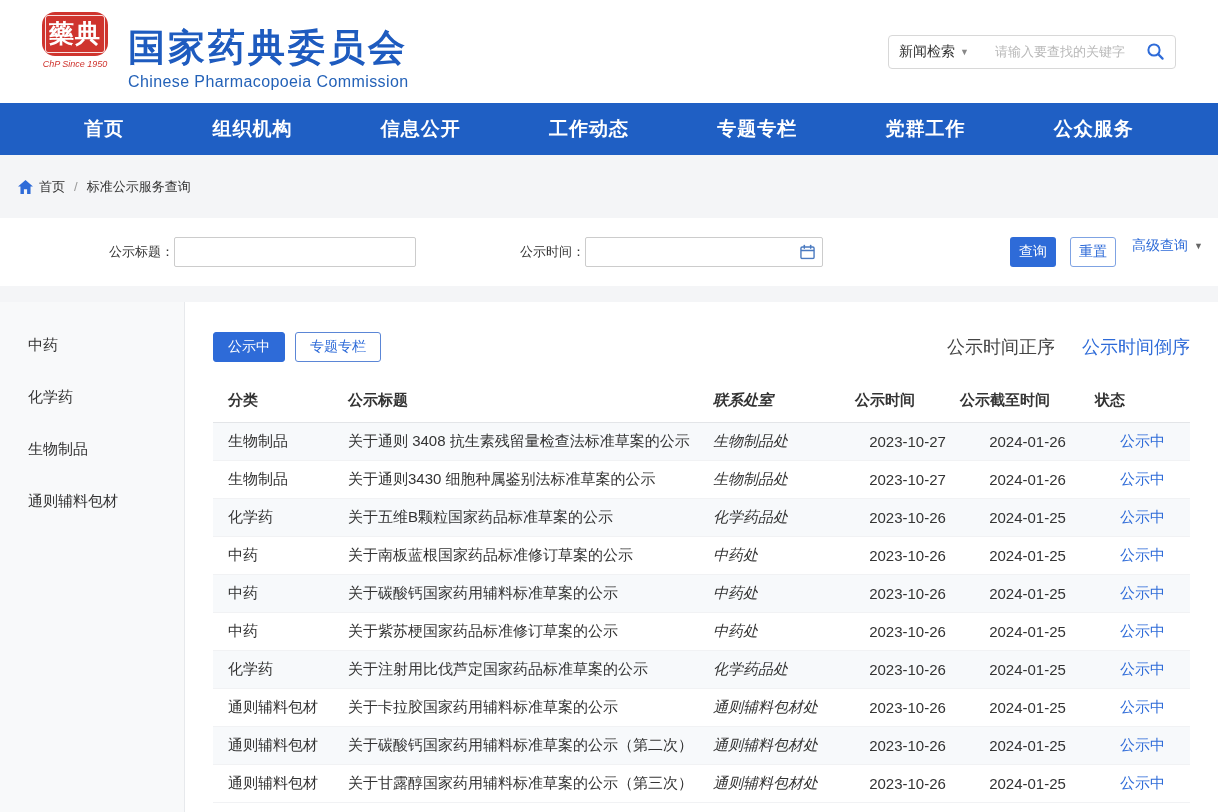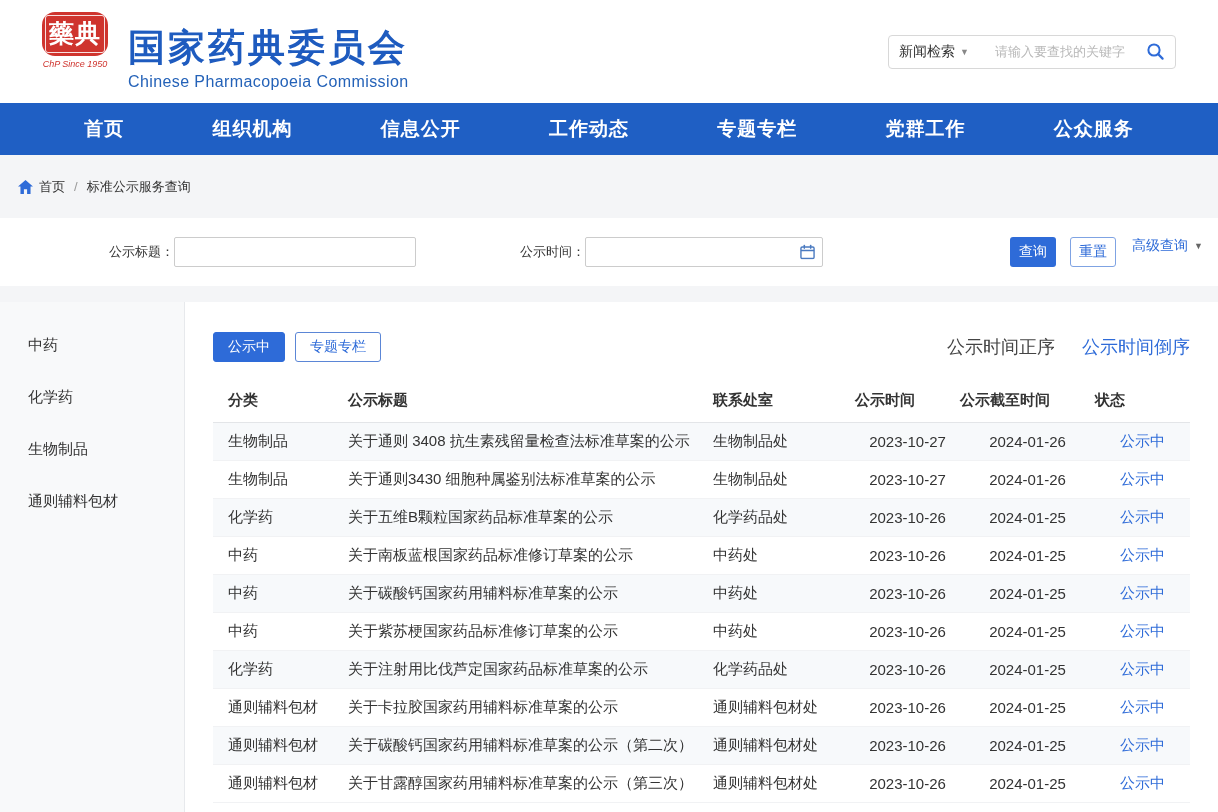--- a/index.html
+++ b/index.html
@@ -68,21 +68,21 @@
   .sort-link { color:#444; cursor:pointer; }
   .sort-link.active { color:#2e6bd8; margin-left:27px; }
 
   
   .data-table { width:100%; border-collapse:collapse; margin-top:18px; table-layout:fixed; }
   .data-table th { height:42px; font-size:15px; font-weight:bold; color:#333; text-align:left; border-bottom:1px solid #e3e5e8; white-space:nowrap; }
   .data-table td { height:38px; font-size:15px; color:#333; border-bottom:1px solid #f1f2f4; overflow:hidden; white-space:nowrap; text-overflow:ellipsis; }
   tr.odd td { background:#f7f9fb; }
   .col-cat { padding-left:15px; }
   .col-title { padding-left:15px; }
-  .col-office { padding-left:8px; }
+  .col-office { padding-left:8px;font-style:italic; }
   .col-date { text-align:center; }
   .col-status { text-align:center; }
   .status-link { color:#2e6bd8; cursor:pointer; }
 </style>
 </head>
 <body>
 
 <header class="site-header">
   <div class="logo-group">
     <div class="logo-seal">

